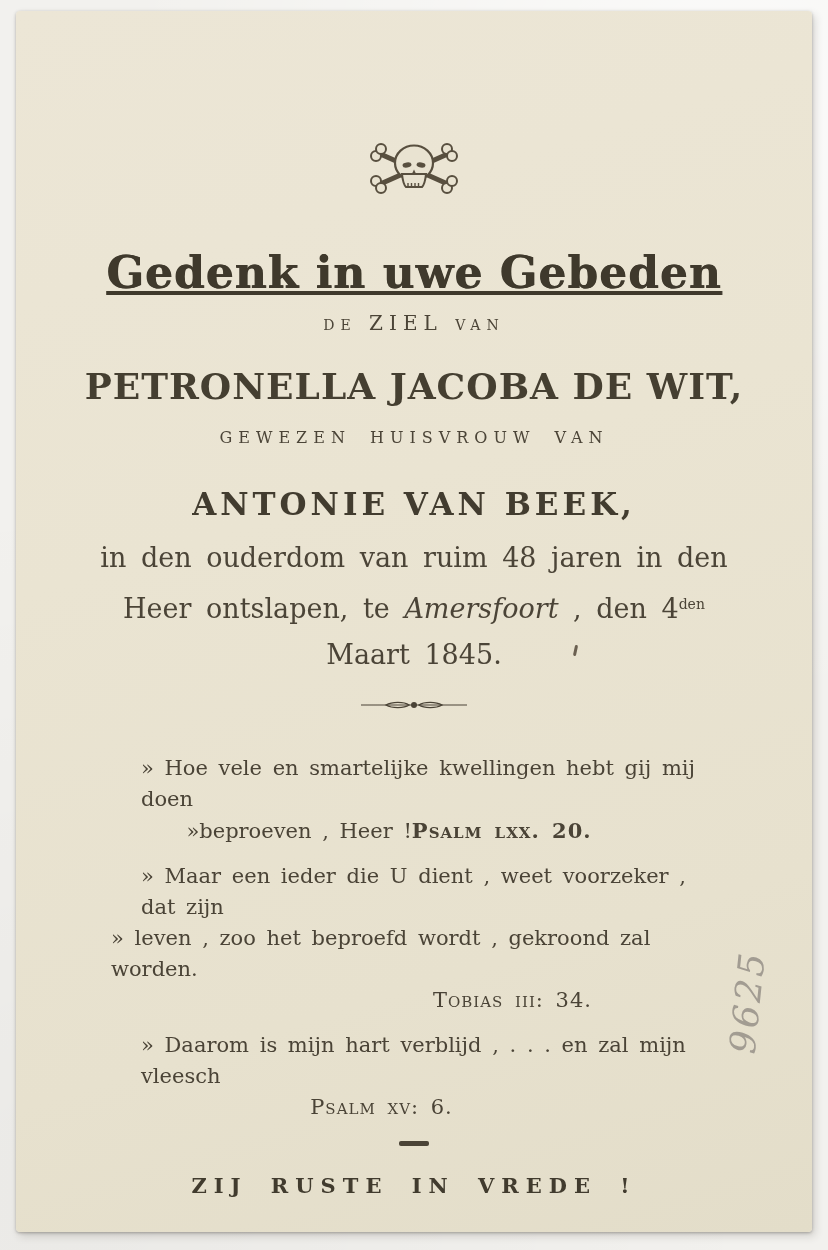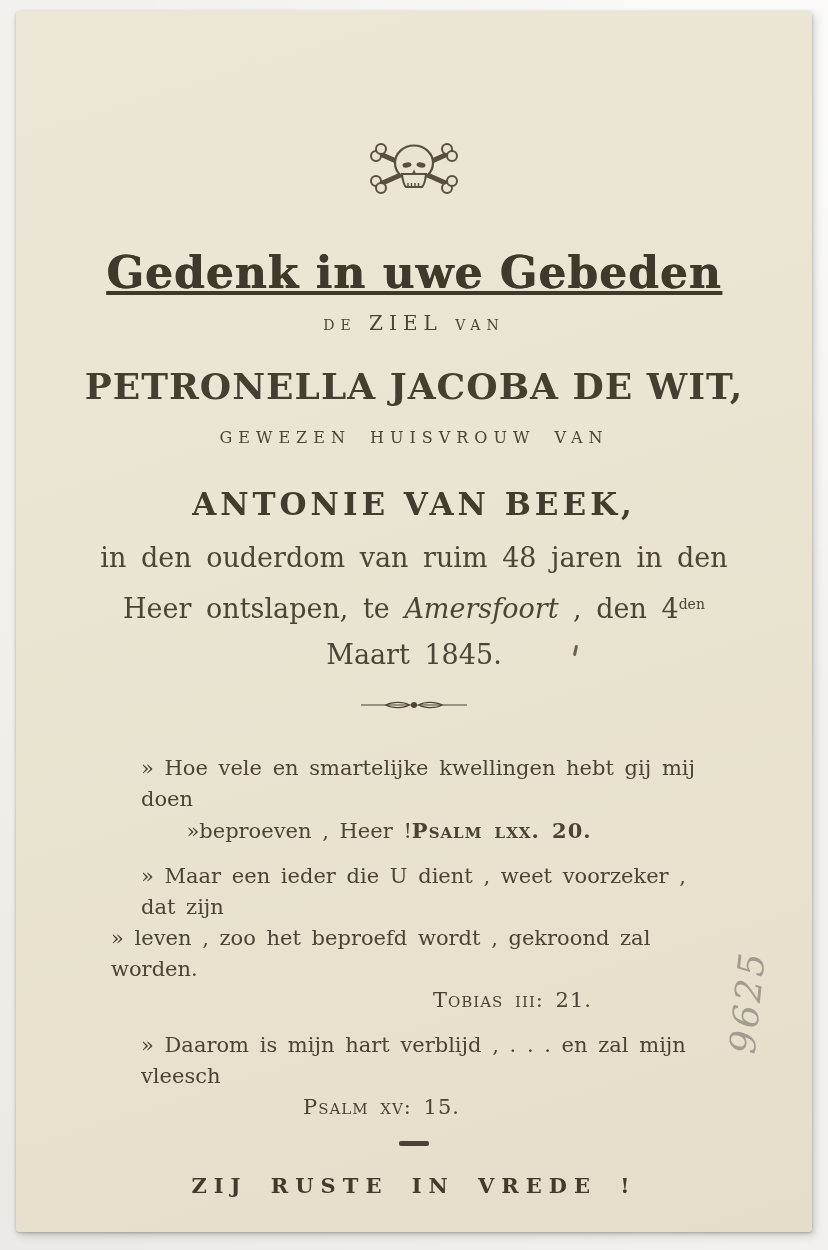--- a/index.html
+++ b/index.html
@@ -136,28 +136,28 @@
       <div class="q-split">
         <span>»beproeven , Heer !</span>
         <span class="citation cit-r1">Psalm lxx. 20.</span>
       </div>
     </div>
 
     <div class="quote">
       <div class="q-indent">» Maar een ieder die U dient , weet voorzeker , dat zijn</div>
       <div>» leven , zoo het beproefd wordt , gekroond zal worden.</div>
       <div class="cit-line2">
-        <span class="citation">Tobias iii: 21.</span>
+        <span class="citation">Tobias iii: 34.</span>
       </div>
     </div>
 
     <div class="quote">
       <div class="q-indent">» Daarom is mijn hart verblijd , . . . en zal mijn vleesch</div>
       <div class="q-split">
-        <span class="citation cit-r3">Psalm xv: 15.</span>
+        <span class="citation cit-r3">Psalm xv: 6.</span>
       </div>
     </div>
 
   </div>
 
   <div class="dash"></div>
 
   <div class="closing">ZIJ RUSTE IN VREDE !</div>
 
   <div class="handwritten">9625</div>

